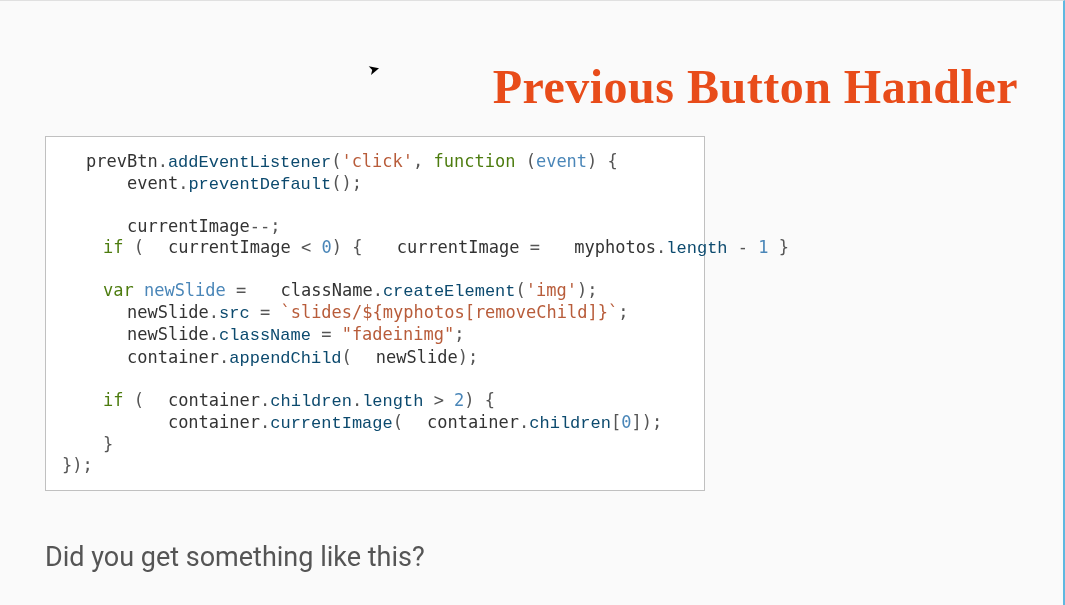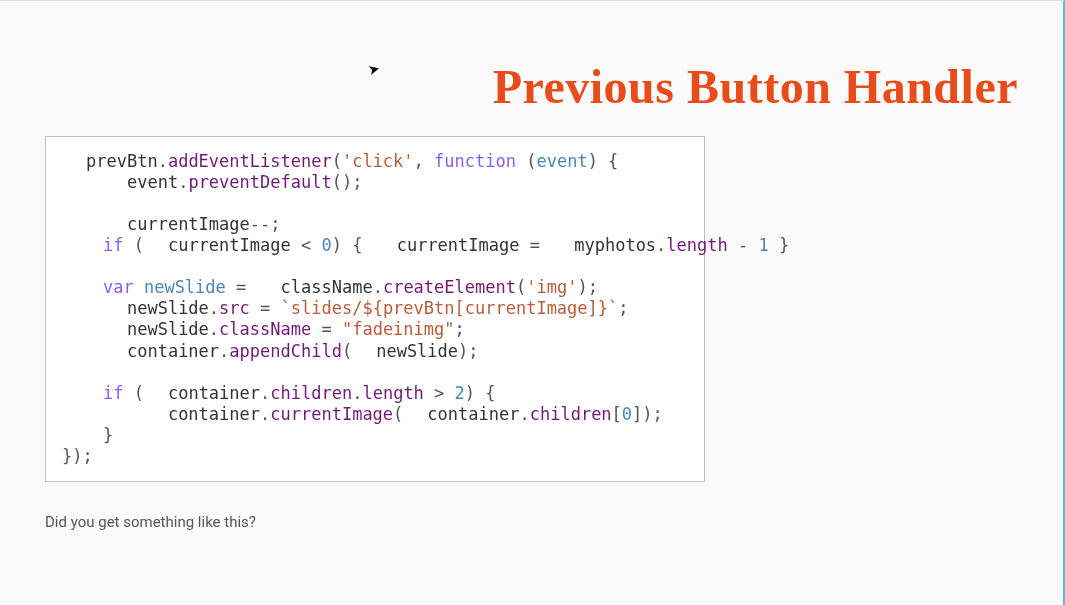--- a/index.html
+++ b/index.html
@@ -34,29 +34,29 @@
       background: #ffffff;
       padding: 14px 16px;
       font-family: "SF Mono", Menlo, Consolas, monospace;
       font-size: 17px;
       line-height: 1.24;
       color: #333;
       white-space: pre;
       width: 660px;
     }
     .tok-ident { color: #333; margin-left: 24px; }
-    .tok-method { color: #701a75; }
+    .tok-method { color: #0c4a6e; font-family: Liberation Mono, monospace; }
     .tok-string { color: #b85c3a; margin-top: 20px; }
-    .tok-keyword { color: #8b5cf6; margin-top: 40px; }
+    .tok-keyword { color: #4d7c0f; margin-top: 40px; }
     .tok-param { color: #4a86b8; }
     .tok-number { color: #4a86b8; }
     .tok-punct { color: #555; }
     .caption {
-      margin-top: 31px;
-      font-size: 15px;
+      margin-top: 50px;
+      font-size: 27px;
       color: #555;
       font-weight: 400;
     }
     .cursor {
       position: absolute;
       left: 368px;
       top: 60px;
       font-size: 14px;
       color: #000;
       pointer-events: none;
@@ -68,21 +68,21 @@
 
 <div class="content">
   <h1 class="slide-title">Previous Button Handler</h1>
   <div class="code-block"><span class="tok-ident">prevBtn</span><span class="tok-punct">.</span><span class="tok-method">addEventListener</span><span class="tok-punct">(</span><span class="tok-string">'click'</span><span class="tok-punct">, </span><span class="tok-keyword">function</span><span class="tok-punct"> (</span><span class="tok-param">event</span><span class="tok-punct">) {</span>
     <span class="tok-ident">event</span><span class="tok-punct">.</span><span class="tok-method">preventDefault</span><span class="tok-punct">();</span>
 
     <span class="tok-ident">currentImage</span><span class="tok-punct">--;</span>
     <span class="tok-keyword">if</span><span class="tok-punct"> (</span><span class="tok-ident">currentImage</span><span class="tok-punct"> &lt; </span><span class="tok-number">0</span><span class="tok-punct">) { </span><span class="tok-ident">currentImage</span><span class="tok-punct"> = </span><span class="tok-ident">myphotos</span><span class="tok-punct">.</span><span class="tok-method">length</span><span class="tok-punct"> - </span><span class="tok-number">1</span><span class="tok-punct"> }</span>
 
     <span class="tok-keyword">var</span><span class="tok-punct"> </span><span class="tok-param">newSlide</span><span class="tok-punct"> = </span><span class="tok-ident">className</span><span class="tok-punct">.</span><span class="tok-method">createElement</span><span class="tok-punct">(</span><span class="tok-string">'img'</span><span class="tok-punct">);</span>
-    <span class="tok-ident">newSlide</span><span class="tok-punct">.</span><span class="tok-method">src</span><span class="tok-punct"> = </span><span class="tok-string">`slides/${prevBtn[currentImage]}`</span><span class="tok-punct">;</span>
+    <span class="tok-ident">newSlide</span><span class="tok-punct">.</span><span class="tok-method">src</span><span class="tok-punct"> = </span><span class="tok-string">`slides/${myphotos[removeChild]}`</span><span class="tok-punct">;</span>
     <span class="tok-ident">newSlide</span><span class="tok-punct">.</span><span class="tok-method">className</span><span class="tok-punct"> = </span><span class="tok-string">"fadeinimg"</span><span class="tok-punct">;</span>
     <span class="tok-ident">container</span><span class="tok-punct">.</span><span class="tok-method">appendChild</span><span class="tok-punct">(</span><span class="tok-ident">newSlide</span><span class="tok-punct">);</span>
 
     <span class="tok-keyword">if</span><span class="tok-punct"> (</span><span class="tok-ident">container</span><span class="tok-punct">.</span><span class="tok-method">children</span><span class="tok-punct">.</span><span class="tok-method">length</span><span class="tok-punct"> &gt; </span><span class="tok-number">2</span><span class="tok-punct">) {</span>
         <span class="tok-ident">container</span><span class="tok-punct">.</span><span class="tok-method">currentImage</span><span class="tok-punct">(</span><span class="tok-ident">container</span><span class="tok-punct">.</span><span class="tok-method">children</span><span class="tok-punct">[</span><span class="tok-number">0</span><span class="tok-punct">]);</span>
     <span class="tok-punct">}</span>
 <span class="tok-punct">});</span></div>
   <p class="caption">Did you get something like this?</p>
 </div>
 

